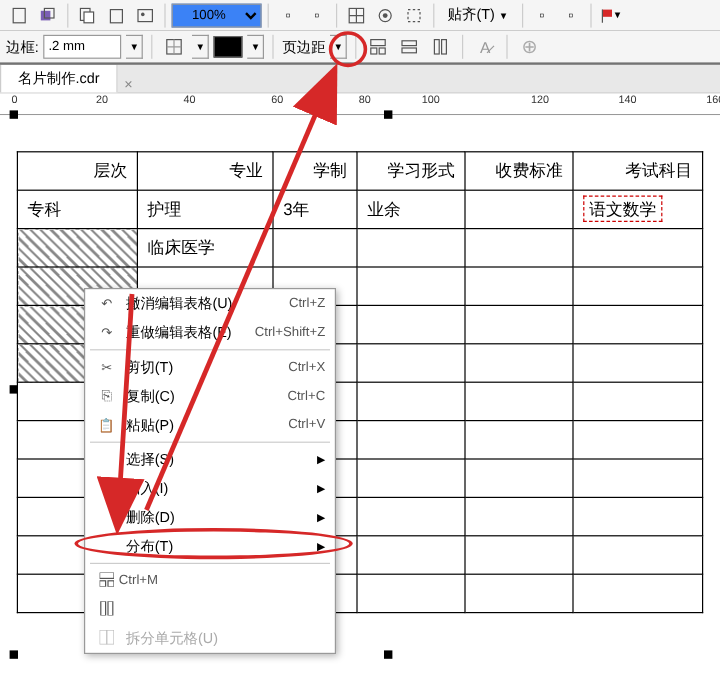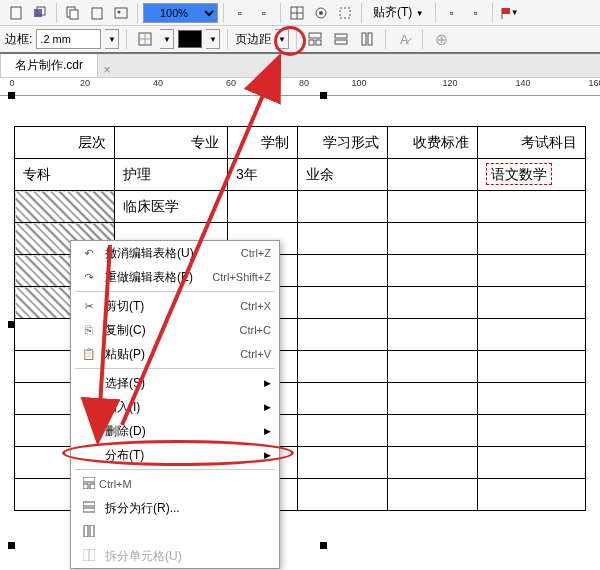--- a/index.html
+++ b/index.html
@@ -352,27 +352,20 @@
   <div class="menu-item">
     <span class="menu-icon"><svg width="12" height="12">
           <rect x="0" y="0" width="12" height="5" fill="none" stroke="#555"></rect>
           <rect x="0" y="7" width="5" height="5" fill="none" stroke="#555"></rect>
           <rect x="7" y="7" width="5" height="5" fill="none" stroke="#555"></rect>
         </svg></span>
     <span class="menu-shortcut">Ctrl+M</span>
   </div>
   <div class="menu-item">
     <span class="menu-icon"><svg width="12" height="12">
-          <rect x="0" y="1" width="12" height="4" fill="none" stroke="#555"></rect>
-          <rect x="0" y="7" width="12" height="4" fill="none" stroke="#555"></rect>
-        </svg></span>
-    <span class="menu-label">拆分为行(R)...</span>
-  </div>
-  <div class="menu-item">
-    <span class="menu-icon"><svg width="12" height="12">
           <rect x="1" y="0" width="4" height="12" fill="none" stroke="#555"></rect>
           <rect x="7" y="0" width="4" height="12" fill="none" stroke="#555"></rect>
         </svg></span>
   </div>
   <div class="menu-item menu-disabled">
     <span class="menu-icon"><svg width="12" height="12">
           <rect x="0" y="0" width="12" height="12" fill="none" stroke="#bbb"></rect>
           <line x1="6" y1="0" x2="6" y2="12" stroke="#bbb"></line>
         </svg></span>
     <span class="menu-label">拆分单元格(U)</span>

